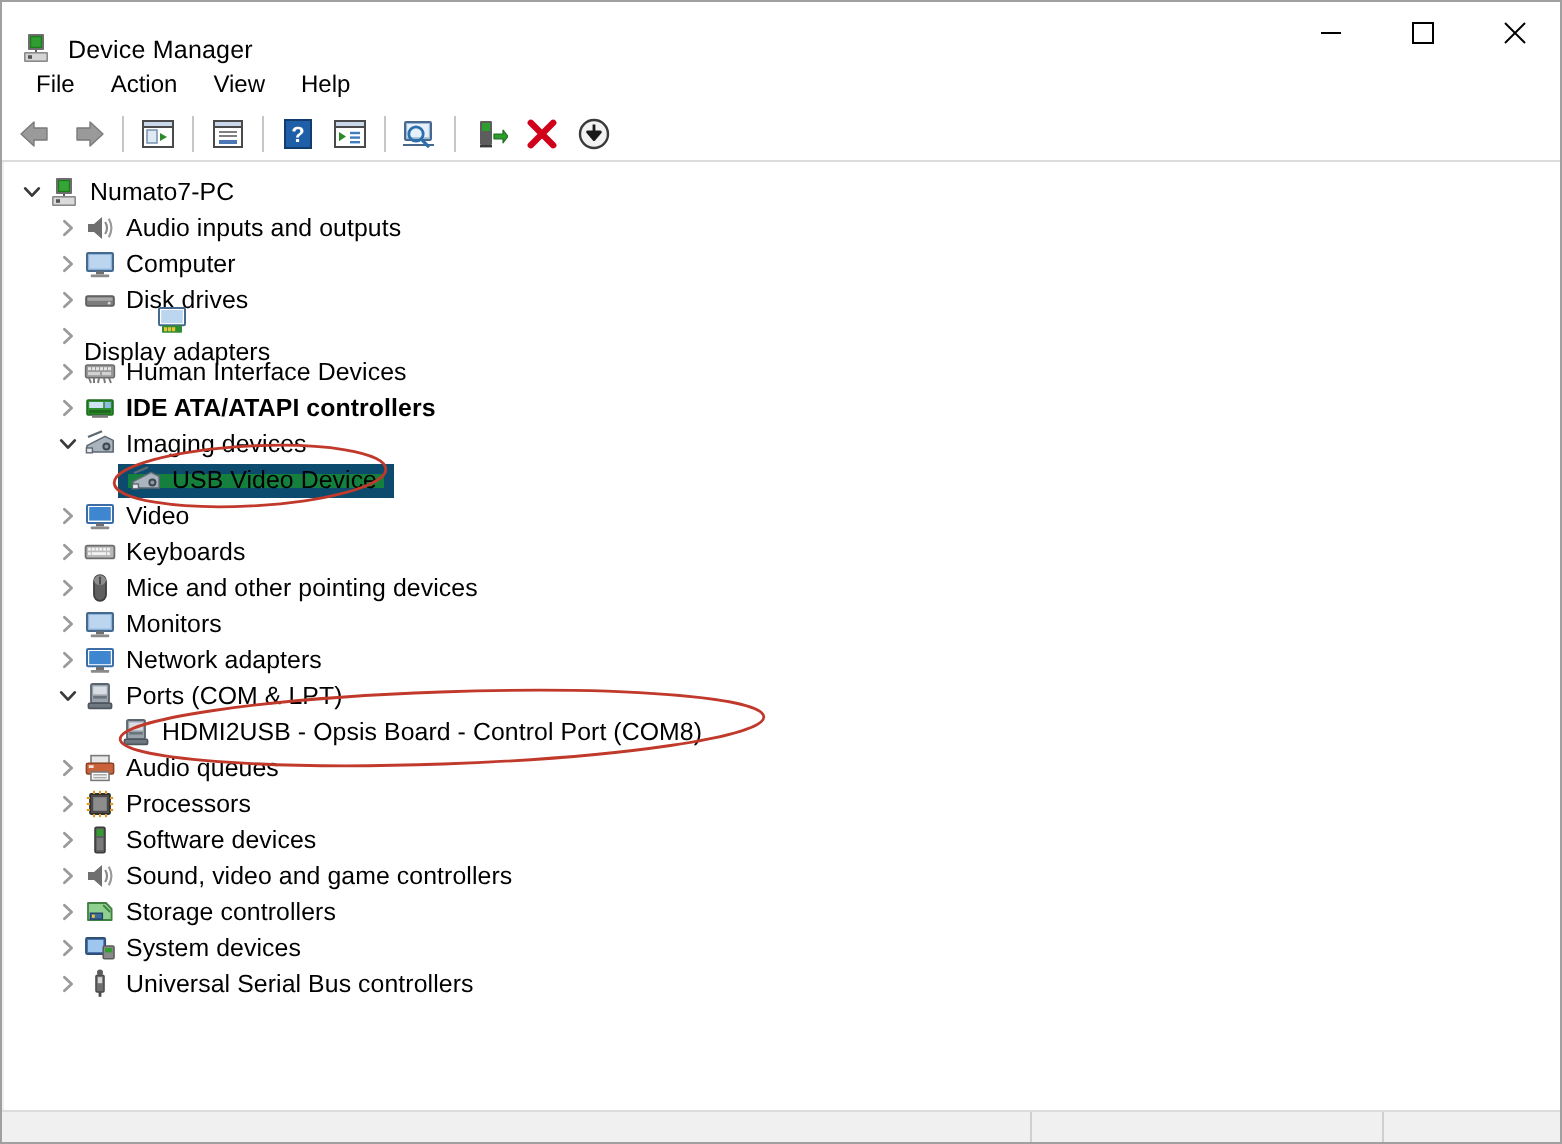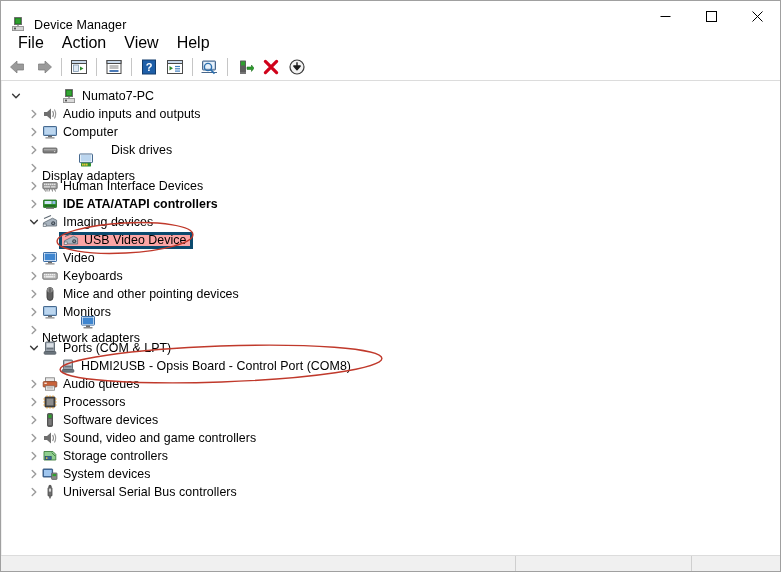--- a/index.html
+++ b/index.html
@@ -58,21 +58,21 @@
   
   #menubar {
     height: 21px;
     min-height: 21px;
     background: #ffffff;
     display: flex;
     align-items: center;
     padding-left: 8px;
   }
   .menu-item {
-    font-size: 16px;
+    font-size: 12px;
     color: #000000;
     padding: 2px 9px;
     line-height: 15px;
     white-space: nowrap;
   }
 
   
   #toolbar {
     height: 28px;
     min-height: 28px;
@@ -124,28 +124,28 @@
     margin-right: 5px;
     flex: 0 0 auto;
     position: relative;
   }
   .label {
     font-size: 12.4px;
     color: #000000;
     line-height: 16px;
     letter-spacing: 0.05px;
   }
-  .row.depth0 { padding-left: 6px; gap: 37px; }
+  .row.depth0 { padding-left: 6px; }
   .row.depth1 { padding-left: 24px; }
   .row.depth2 { padding-left: 42px; }
   .row.depth2 .chev { width: 16px; }
 
   .selbox {
-    background: #fca5a5;
-    border: 3px solid #0c4a6e;
+    background: #15803d;
+    border: 5px solid #0c4a6e;
     padding: 0 3px 0 1px;
     margin-left: -1px;
     display: flex;
     align-items: center;
     height: 17px;
   }
 
   
   #statusbar {
     height: 16px;
@@ -363,21 +363,21 @@
               </svg></span>
             <span class="label">Computer</span>
           </div>
         </div>
         <div class="row depth1">
           <div class="chev">
             <svg width="10" height="10" viewBox="0 0 10 10">
               <path d="M3.2 1.6 L6.8 5 L3.2 8.4" fill="none" stroke="#9b9b9b" stroke-width="1.4" stroke-linecap="round" stroke-linejoin="round"></path>
             </svg>
           </div>
-          <div style="display: flex; align-items: flex-end; gap: 48px;">
+          <div style="display: flex; align-items: flex-end;">
             <span class="nodeicon"><svg width="16" height="16" viewBox="0 0 16 16">
                 <rect x="1" y="6" width="14" height="5" rx="1" fill="#7d7d7d" stroke="#5a5a5a" stroke-width="0.8"></rect>
                 <rect x="1.8" y="6.8" width="12.4" height="1.6" fill="#a8a8a8"></rect>
                 <circle cx="12.6" cy="9.6" r="0.7" fill="#d9d9d9"></circle>
               </svg></span>
             <span class="label">Disk drives</span>
           </div>
         </div>
         <div class="row depth1">
           <div class="chev">
@@ -537,21 +537,21 @@
               </svg></span>
             <span class="label">Monitors</span>
           </div>
         </div>
         <div class="row depth1">
           <div class="chev">
             <svg width="10" height="10" viewBox="0 0 10 10">
               <path d="M3.2 1.6 L6.8 5 L3.2 8.4" fill="none" stroke="#9b9b9b" stroke-width="1.4" stroke-linecap="round" stroke-linejoin="round"></path>
             </svg>
           </div>
-          <div style="display: flex; align-items: center; flex-direction: column;">
+          <div style="display: flex; align-items: center;">
             <span class="nodeicon"><svg width="16" height="16" viewBox="0 0 16 16">
                 <rect x="1.5" y="2.5" width="13" height="8.6" rx="0.6" fill="none" stroke="#3b6ea8" stroke-width="1"></rect>
                 <rect x="2.6" y="3.5" width="10.8" height="6.6" fill="#3f86d0"></rect>
                 <rect x="6" y="11.4" width="4" height="1.6" fill="#6f6f6f"></rect>
                 <rect x="3.4" y="13" width="9.2" height="1.4" rx="0.4" fill="#8a8a8a"></rect>
               </svg></span>
             <span class="label">Network adapters</span>
           </div>
         </div>
         <div class="row depth1">

